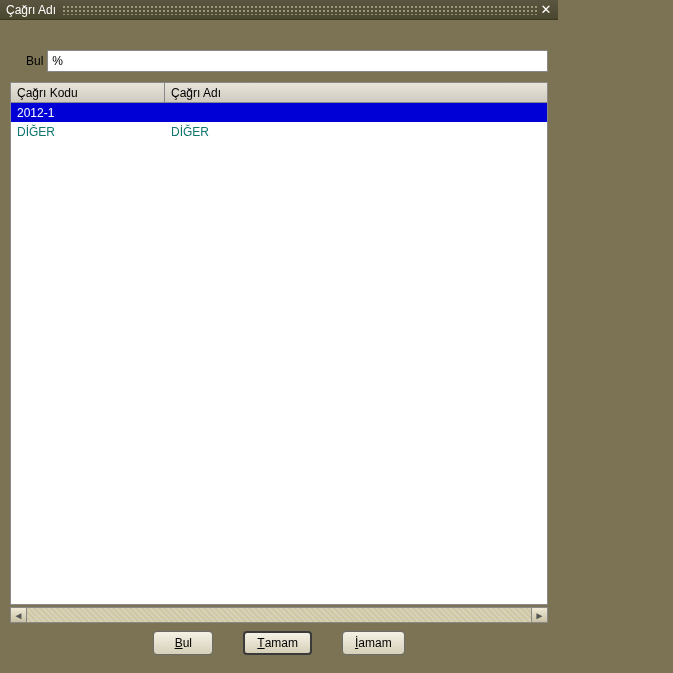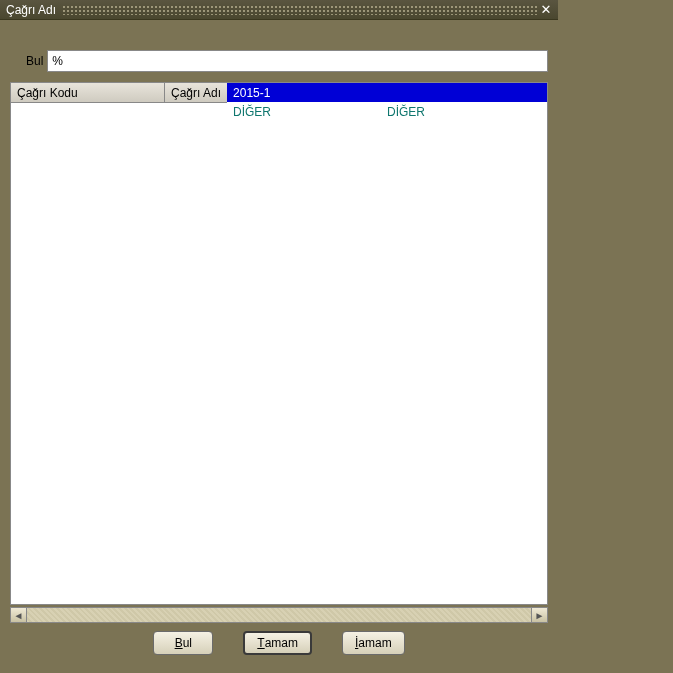--- a/index.html
+++ b/index.html
@@ -69,21 +69,21 @@
     padding: 2px 4px;
     font-size: 12px;
     outline: none;
   }
 
   .table-wrap {
     flex: 1 1 auto;
     border: 1px solid #888;
     background: #fff;
     display: flex;
-    flex-direction: row;
+    flex-direction: column;
     min-height: 0;
   }
 
   .table-header {
     display: flex;
     background: #d4d0c8;
     border-bottom: 1px solid #888;
     height: 20px;
     font-size: 12px;
   }
@@ -193,21 +193,21 @@
       <input class="search-input" type="text" value="%" style="">
     </div>
 
     <div class="table-wrap">
       <div class="table-header">
         <div class="th col-kodu">Çağrı Kodu</div>
         <div class="th col-adi">Çağrı Adı</div>
       </div>
       <div class="table-body" id="table-body">
           <div class="table-row selected">
-            <div class="td col-kodu">2015-1</div>
+            <div class="td col-kodu">2012-1</div>
           </div>
           <div class="table-row">
             <div class="td col-kodu">DİĞER</div>
             <div class="td col-adi">DİĞER</div>
           </div>
         </div>
     </div>
 
     <div class="hscroll">
       <div class="arrow">◄</div>

